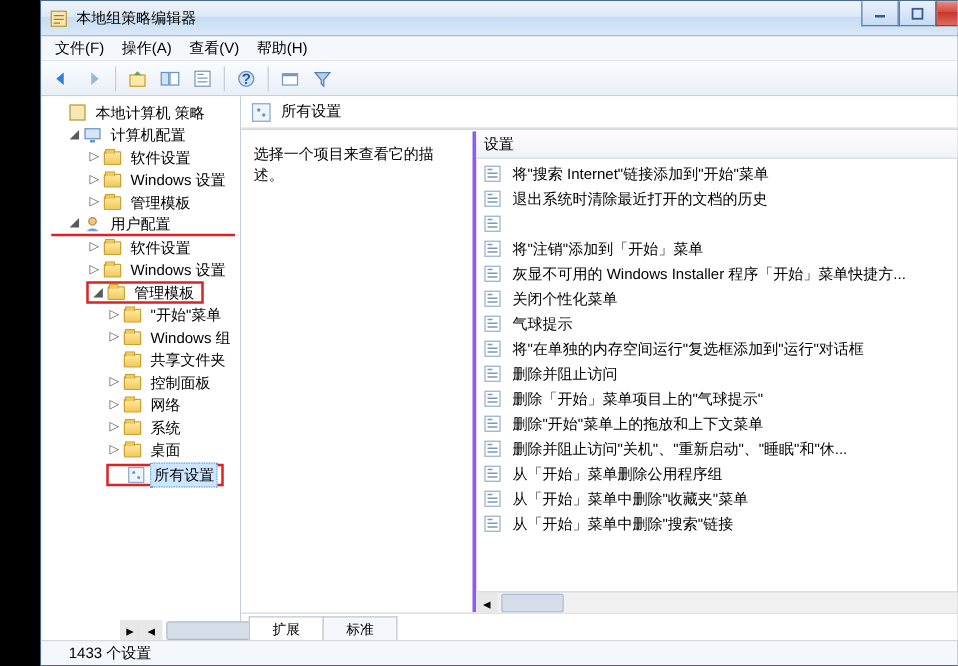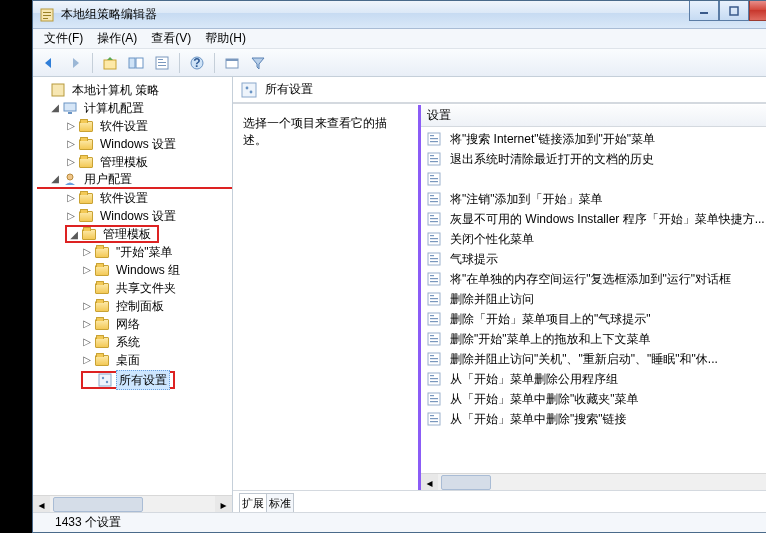--- a/index.html
+++ b/index.html
@@ -16,21 +16,21 @@
 .winbtn svg { display: block; }
 
 .menubar { height: 20px; background: #f4f7fb; display: flex; align-items: center; padding: 0 4px; border-bottom: 1px solid #dfe4ea; }
 .menuitem { padding: 2px 7px; color: #000; cursor: default; }
 
 .toolbar { height: 28px; background: linear-gradient(to bottom, #fafcfe, #e9eff7); border-bottom: 1px solid #c5cfd9; display: flex; align-items: center; padding: 0 4px; gap: 2px; }
 .tbtn { width: 24px; height: 24px; display: flex; align-items: center; justify-content: center; border: 1px solid transparent; border-radius: 2px; }
 .tsep { width: 1px; height: 20px; background: #c5cfd9; margin: 0 3px; }
 
 .body { flex: 1; display: flex; overflow: hidden; }
-.left { width: 200px; background: #fff; border-right: 1px solid #c5cfd9; display: flex; flex-direction: column; }
+.left { width: 160px; background: #fff; border-right: 1px solid #c5cfd9; display: flex; flex-direction: column; align-items: center; }
 .tree { flex: 1; overflow: auto; padding: 4px 0 4px 4px; }
 .node { white-space: nowrap; display: flex; align-items: center; height: 18px; line-height: 18px; cursor: default; }
 .exp { width: 12px; text-align: center; color: #5a5a5a; font-size: 10px; display: inline-block; }
 .node .ticon, .tree .ticon { width: 16px; height: 16px; margin: 0 3px 0 1px; display: inline-flex; align-items: center; justify-content: center; flex-shrink: 0; }
 .folder-icon { width: 14px; height: 11px; background: linear-gradient(to bottom, #fde9a8, #f3c956); border: 1px solid #c9a233; border-radius: 1px; position: relative; }
 .folder-icon::before { content: ""; position: absolute; top: -3px; left: 0; width: 6px; height: 3px; background: #f3c956; border: 1px solid #c9a233; border-bottom: none; border-radius: 1px 1px 0 0; }
 .node.sel .lbl { background: #cde6ff; border: 1px dotted #6aa0de; padding: 0 2px; }
 .lbl { padding: 0 3px; }
 .underline-red { border-bottom: 2px solid #d22; }
 .box-red { border: 2px solid #d22; padding: 0 3px 0 1px; display: inline-flex; align-items: center; height: 18px; }
@@ -44,21 +44,21 @@
 .content { flex: 1; display: flex; overflow: hidden; border-top: 1px solid #fff; }
 .descpane { width: 188px; padding: 10px 10px; border-right: 3px solid #8b5cf6; }
 .listpane { flex: 1; display: flex; flex-direction: column; overflow: hidden; text-align: right; }
 .listhdr { height: 22px; border-bottom: 1px solid #d4d9df; display: flex; align-items: center; padding: 0 6px; background: linear-gradient(to bottom,#fdfdfe,#eef2f7); }
 .list { flex: 1; overflow: auto; padding: 2px 0; }
 .row { height: 20px; display: flex; align-items: center; padding: 0 6px; gap: 6px; white-space: nowrap; }
 .row .picon { width: 14px; height: 14px; flex-shrink: 0; }
 .listpane .hscroll .thumb { left: 20px; width: 50px; }
 
 .tabs { height: 22px; display: flex; align-items: flex-end; padding-left: 6px; background: #fff; border-top: 1px solid #d4d9df; }
-.tab { padding: 2px 2px; border: 1px solid #bfc7d0; border-bottom: none; background: #f4f7fb; margin-right: -1px; position: relative; top: 1px; font-size: 11px; }
+.tab { padding: 2px 18px; border: 1px solid #bfc7d0; border-bottom: none; background: #f4f7fb; margin-right: -1px; position: relative; top: 1px; font-size: 11px; }
 .tab.active { background: #fff; }
 
 .status { height: 20px; background: #f4f7fb; border-top: 1px solid #d4d9df; display: flex; align-items: center; padding: 0 22px; font-size: 11px; }
 
 svg { display: block; }
 </style>
 </head>
 <body>
 
 <div class="window">

